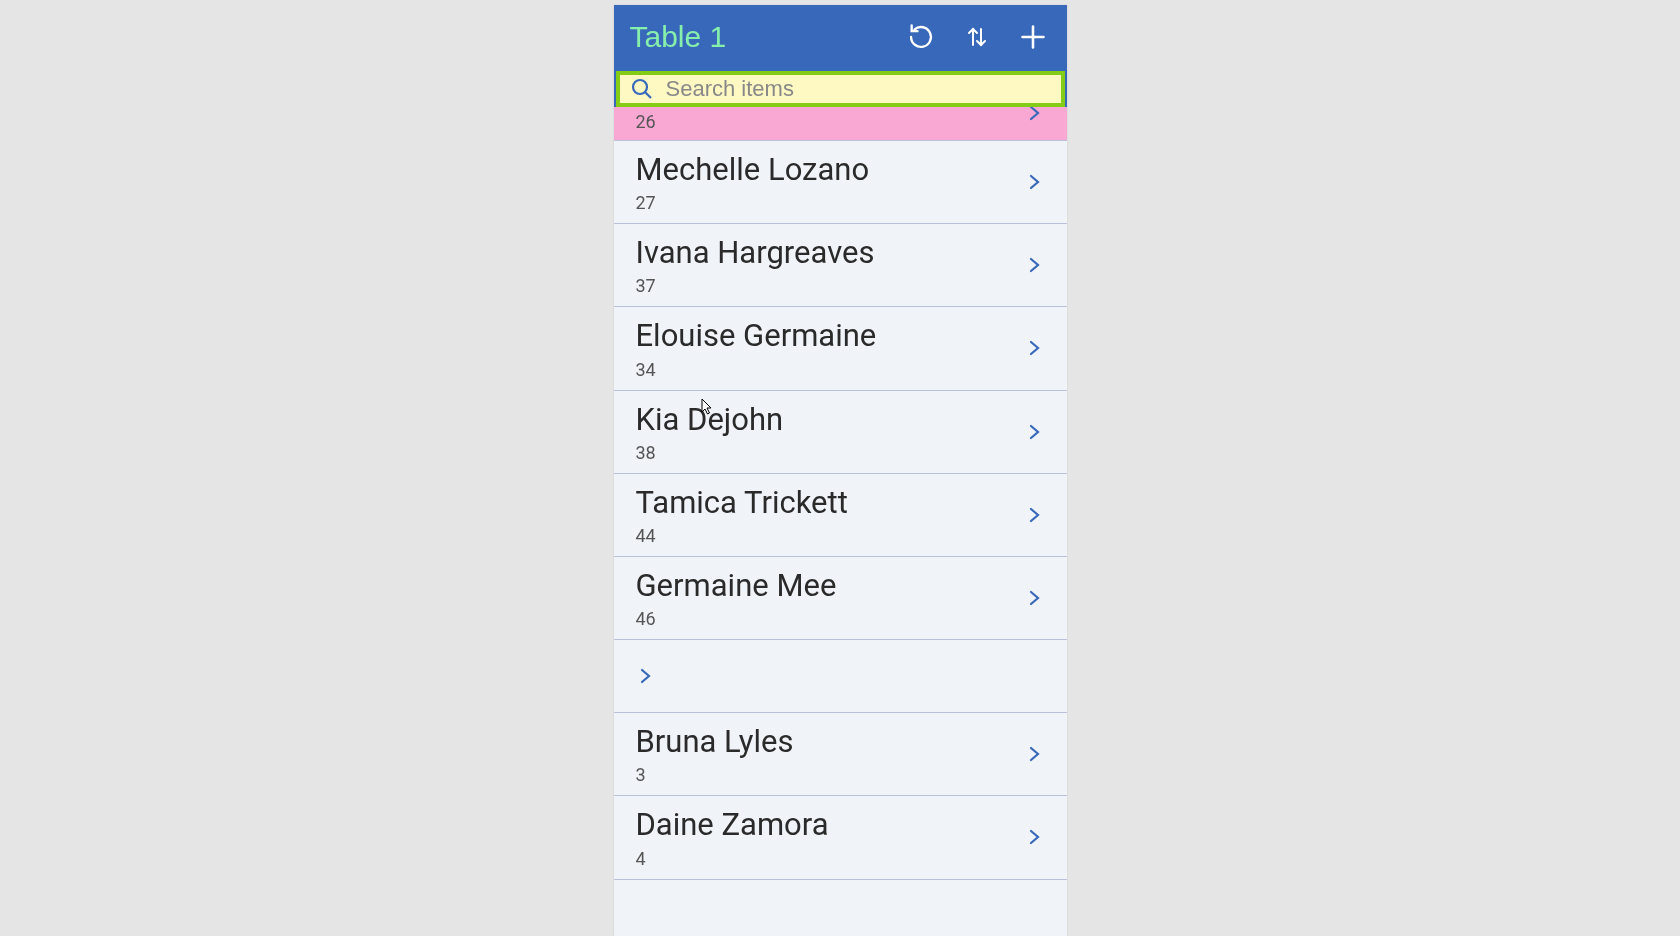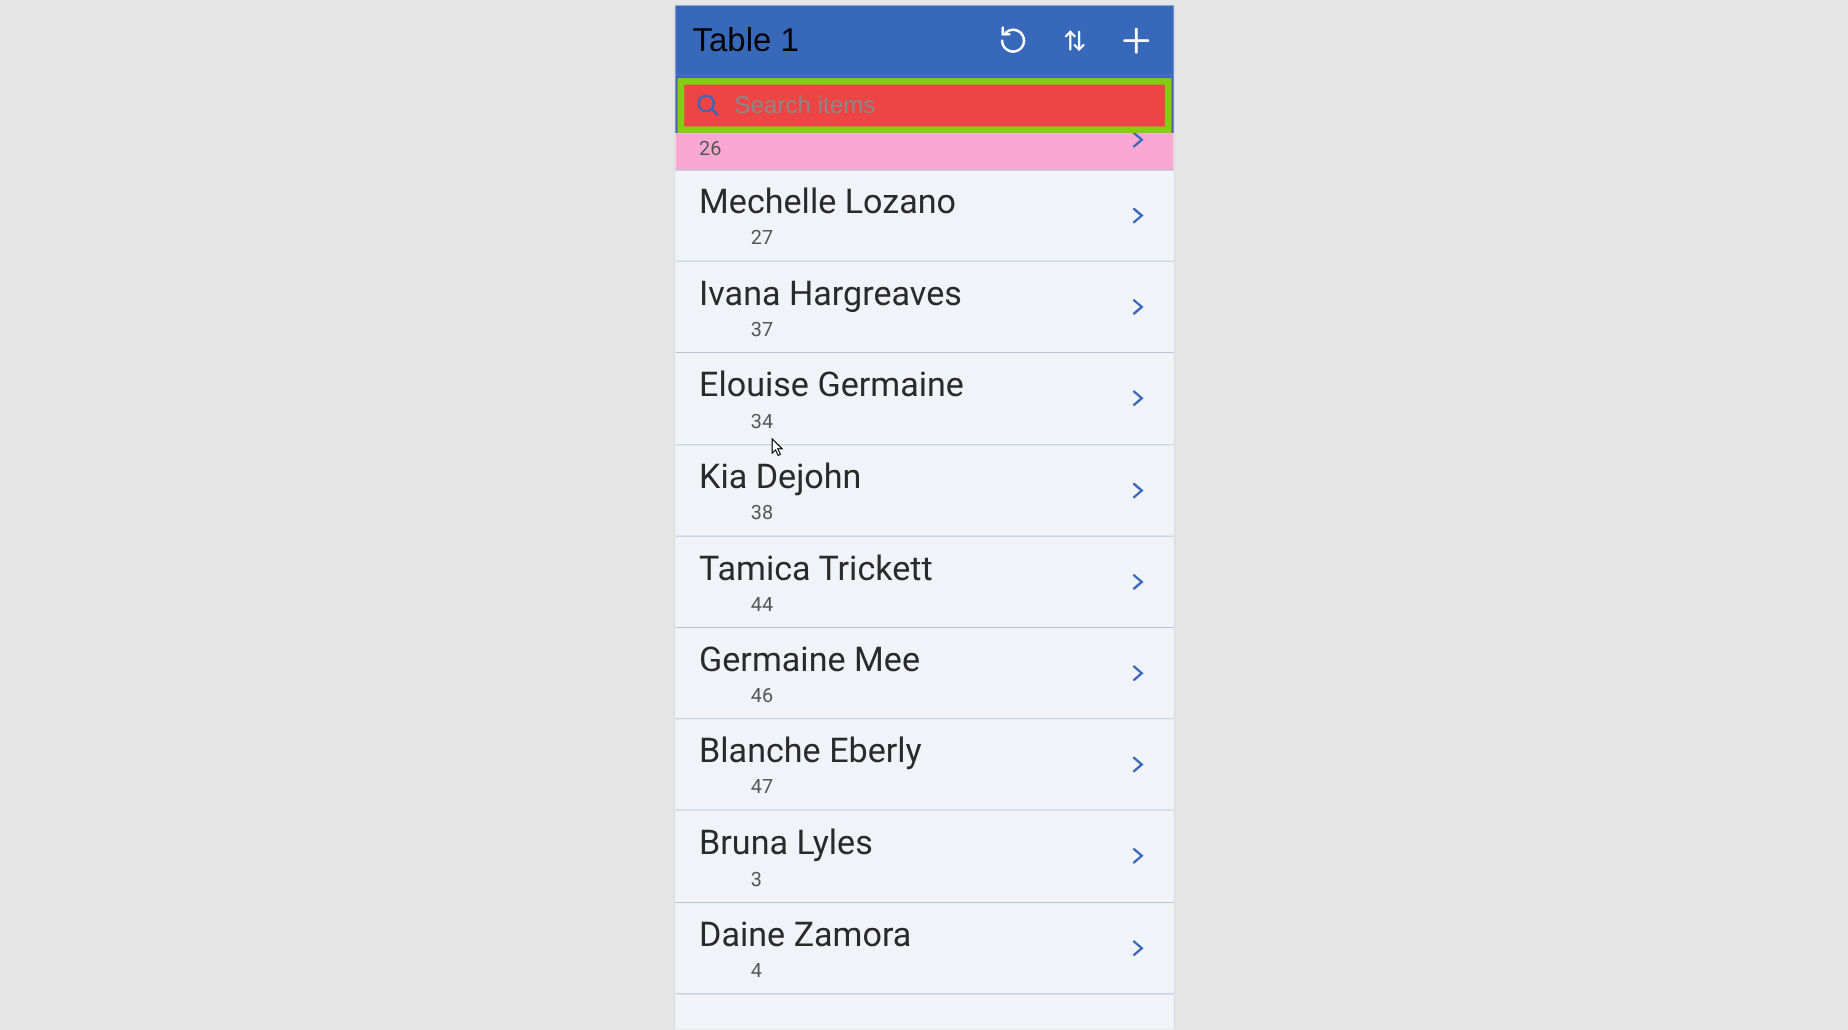--- a/index.html
+++ b/index.html
@@ -21,21 +21,21 @@
       box-shadow: 0 0 2px rgba(0,0,0,0.1);
     }
     .header {
       background: #3868b9;
       height: 64px;
       display: flex;
       align-items: center;
       padding: 0 12px;
     }
     .header-title {
-      color: #000000;
+      color: #86efac;
       font-size: 30px;
       font-weight: 500;
       font-family: "Comic Sans MS", cursive, sans-serif;
       flex: 1;
       padding-left: 4px;
     }
     .header-icons {
       display: flex;
       gap: 28px;
       align-items: center;
@@ -48,25 +48,25 @@
       display: flex;
       align-items: center;
       justify-content: center;
       color: #fff;
     }
     .search-wrap {
       background: #3868b9;
       padding: 2px 2px 0 2px;
     }
     .search-container {
-      background: #ef4444;
-      border: 6px solid #84cc16;
-      display: flex;
-      align-items: center;
-      height: 50px;
+      background: #fef9c3;
+      border: 4px solid #84cc16;
+      display: flex;
+      align-items: center;
+      height: 36px;
       padding: 0 8px;
     }
     .search-icon-box {
       width: 28px;
       height: 28px;
       display: flex;
       align-items: center;
       justify-content: center;
       color: #3868b9;
     }
@@ -112,21 +112,20 @@
     .list-item-name {
       font-size: 31px;
       color: #2a2a2a;
       font-weight: 400;
       line-height: 1.2;
     }
     .list-item-sub {
       font-size: 18px;
       color: #555;
       margin-top: 4px;
-      margin-left: 47px;
     }
     .chevron-box {
       width: 20px;
       display: flex;
       align-items: center;
       justify-content: center;
       color: #3868b9;
     }
     .cursor {
       position: absolute;
@@ -251,24 +250,20 @@
       <div class="list-item-name">Germaine Mee</div>
       <div class="list-item-sub">46</div>
     </div>
     <div class="chevron-box">
       <svg width="16" height="24" viewBox="0 0 12 24" fill="none" stroke="#3868b9" stroke-width="2.2" stroke-linecap="round">
         <polyline points="2 6 9 12 2 18"></polyline>
       </svg>
     </div>
         </div>
         <div class="list-item">
-    <div class="list-item-text">
-      <div class="list-item-name">Blanche Eberly</div>
-      <div class="list-item-sub">47</div>
-    </div>
     <div class="chevron-box">
       <svg width="16" height="24" viewBox="0 0 12 24" fill="none" stroke="#3868b9" stroke-width="2.2" stroke-linecap="round">
         <polyline points="2 6 9 12 2 18"></polyline>
       </svg>
     </div>
         </div>
         <div class="list-item">
     <div class="list-item-text">
       <div class="list-item-name">Bruna Lyles</div>
       <div class="list-item-sub">3</div>

